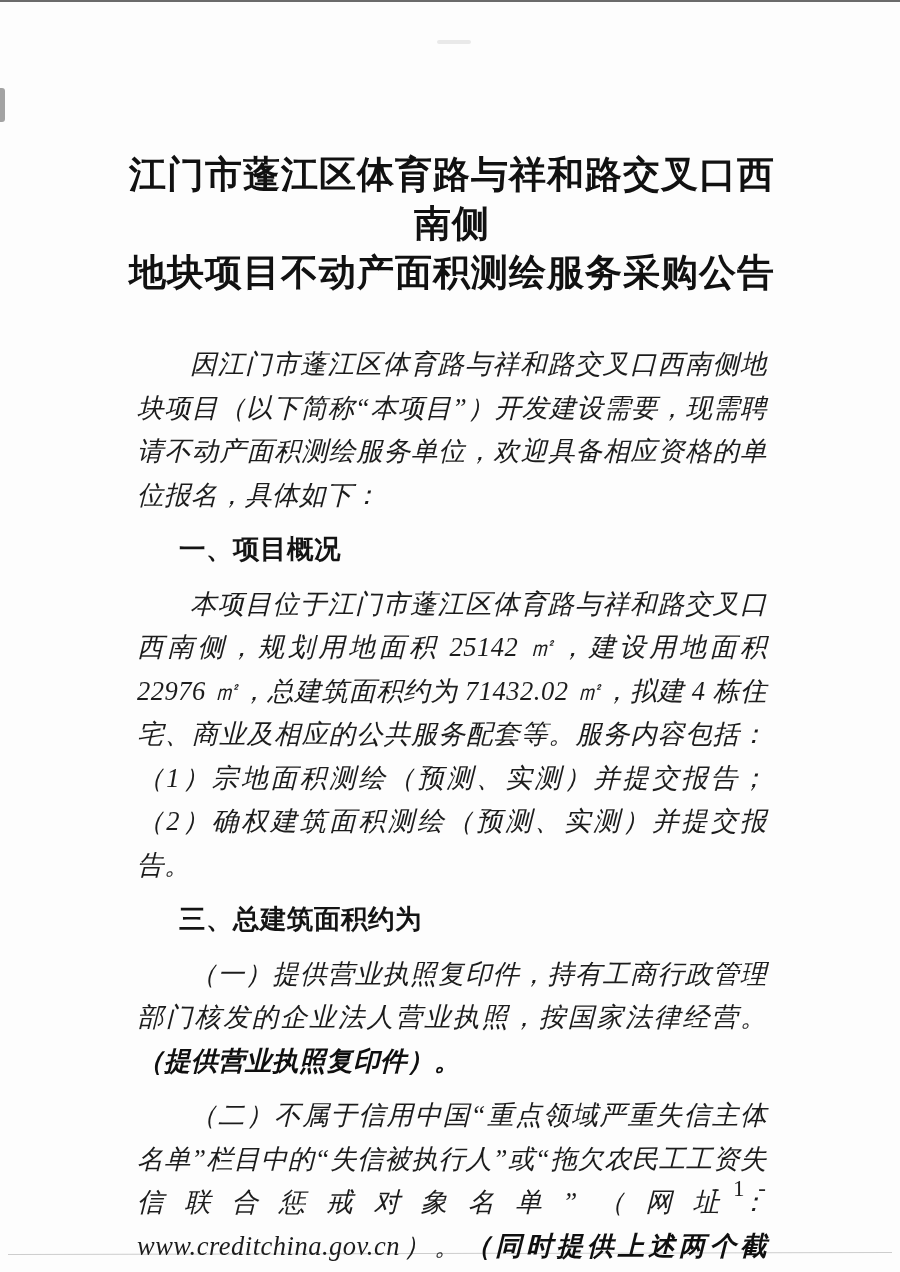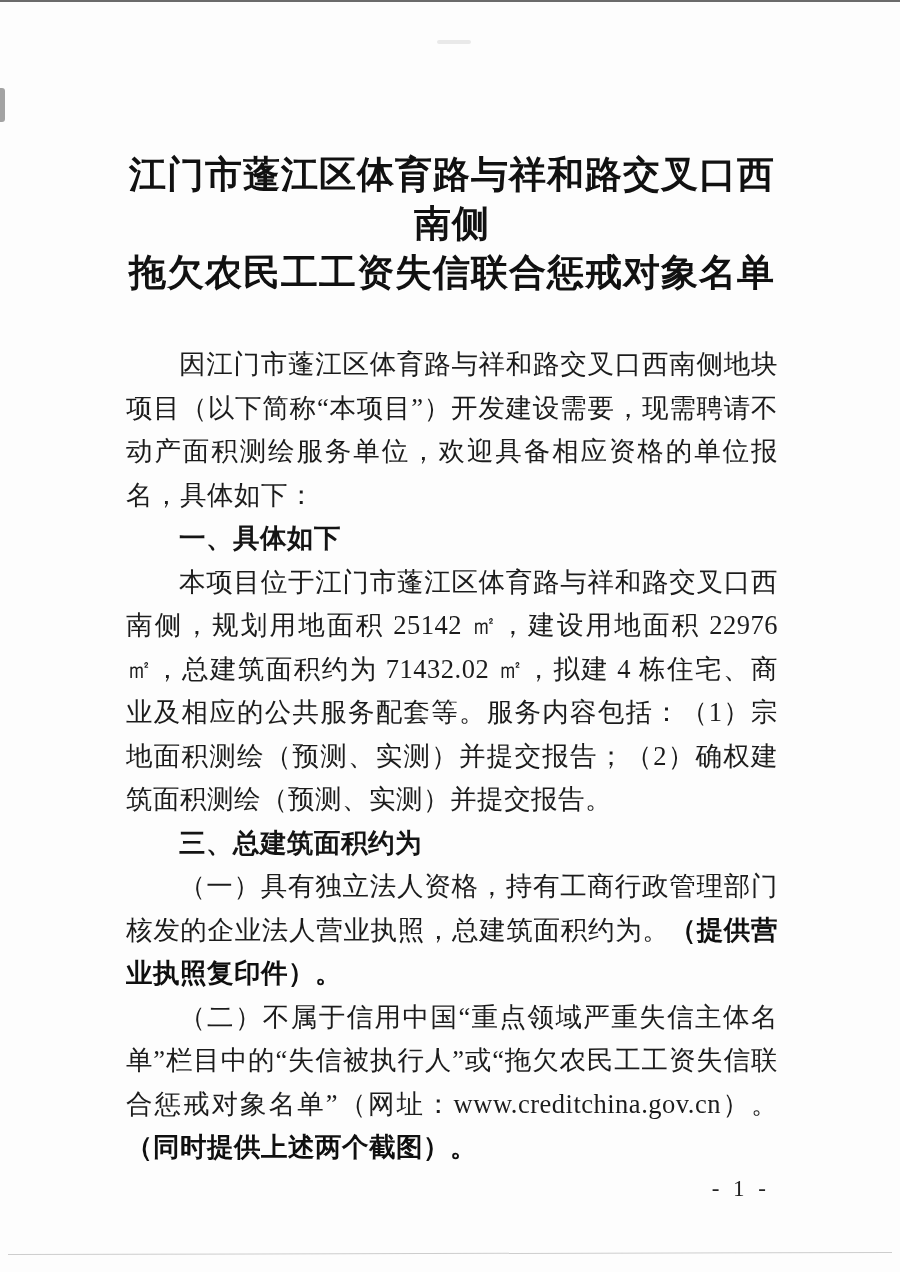--- a/index.html
+++ b/index.html
@@ -57,26 +57,27 @@
     margin: 0 0 46px 0;
     font-size: 37px;
     font-weight: bold;
     line-height: 49px;
     text-align: center;
     letter-spacing: 1px;
     color: #111;
   }
   .title-line { display: block; }
   .body-para {
-    margin: 0;
+    margin: 11px;
     font-size: 26.5px;
     line-height: 43.5px;
     text-align: justify;
     text-indent: 2em;
     letter-spacing: 0.5px;
+    font-style: italic;
   }
   .sec-heading {
     margin: 0;
     font-size: 26.5px;
     line-height: 43.5px;
     font-weight: bold;
     text-indent: 2em;
     letter-spacing: 0.5px;
     font-family: "Liberation Sans", "DejaVu Sans", sans-serif;
     color: #141414;
@@ -102,35 +103,35 @@
 
   <div class="edge-top"></div>
   <div class="mark-left"></div>
   <div class="speck-1"></div>
   <div class="line-bottom"></div>
 
   <div class="content">
 
     <h1 class="title">
       <span class="title-line">江门市蓬江区体育路与祥和路交叉口西南侧</span>
-      <span class="title-line">拖欠农民工工资失信联合惩戒对象名单</span>
+      <span class="title-line">地块项目不动产面积测绘服务采购公告</span>
     </h1>
 
     <p class="body-para">因江门市蓬江区体育路与祥和路交叉口西南侧地块项目（以下简称“本项目”）开发建设需要，现需聘请不动产面积测绘服务单位，欢迎具备相应资格的单位报名，具体如下：</p>
 
-    <h2 class="sec-heading">一、具体如下</h2>
+    <h2 class="sec-heading">一、项目概况</h2>
 
 
 
     <p class="body-para">本项目位于江门市蓬江区体育路与祥和路交叉口西南侧，规划用地面积 25142 ㎡，建设用地面积 22976 ㎡，总建筑面积约为 71432.02 ㎡，拟建 4 栋住宅、商业及相应的公共服务配套等。服务内容包括：（1）宗地面积测绘（预测、实测）并提交报告；（2）确权建筑面积测绘（预测、实测）并提交报告。</p>
 
     <h2 class="sec-heading">三、总建筑面积约为</h2>
 
     <p class="body-para">
-      <span>（一）具有独立法人资格，持有工商行政管理部门核发的企业法人营业执照，总建筑面积约为。</span><span class="bold-note">（提供营业执照复印件）。</span>
+      <span>（一）提供营业执照复印件，持有工商行政管理部门核发的企业法人营业执照，按国家法律经营。</span><span class="bold-note">（提供营业执照复印件）。</span>
     </p>
 
     <p class="body-para">
       <span>（二）不属于信用中国“重点领域严重失信主体名单”栏目中的“失信被执行人”或“拖欠农民工工资失信联合惩戒对象名单”（网址：www.creditchina.gov.cn）。</span><span class="bold-note">（同时提供上述两个截图）。</span>
     </p>
 
   </div>
 
   <div class="page-number">- 1 -</div>
 

